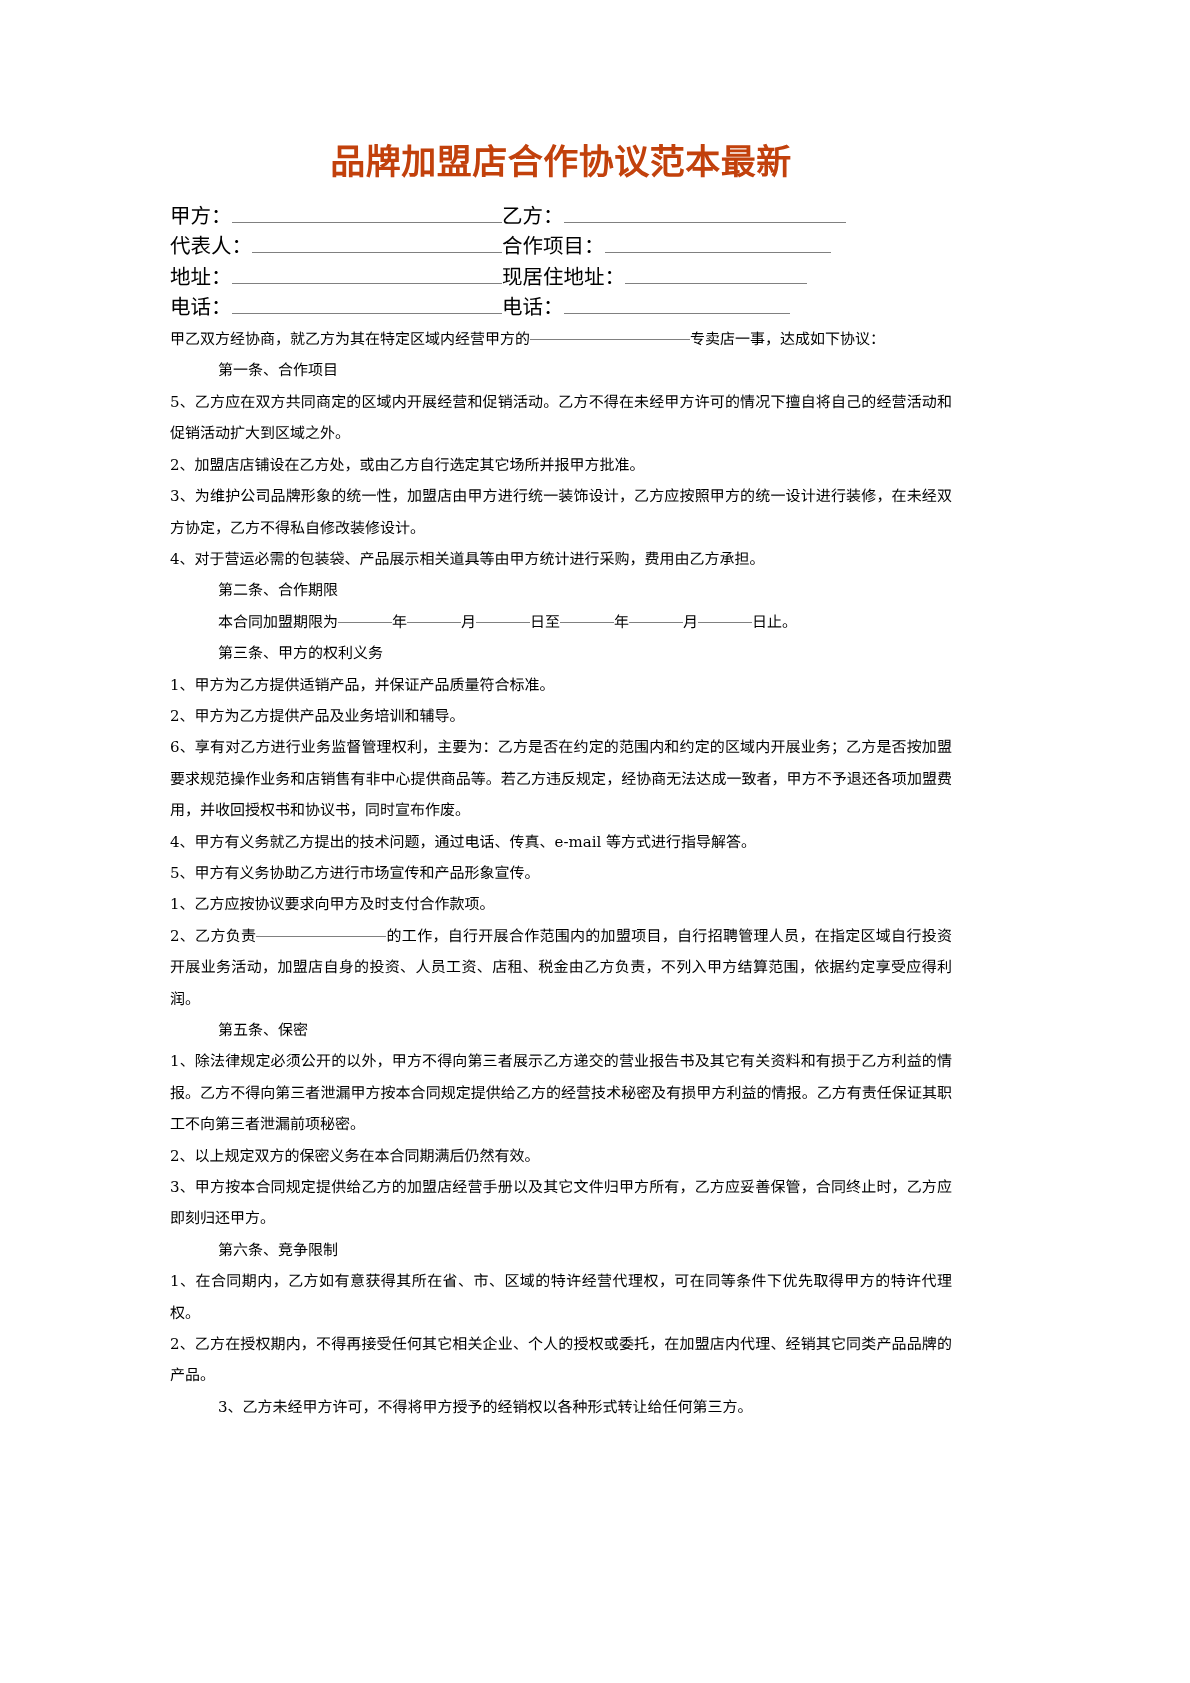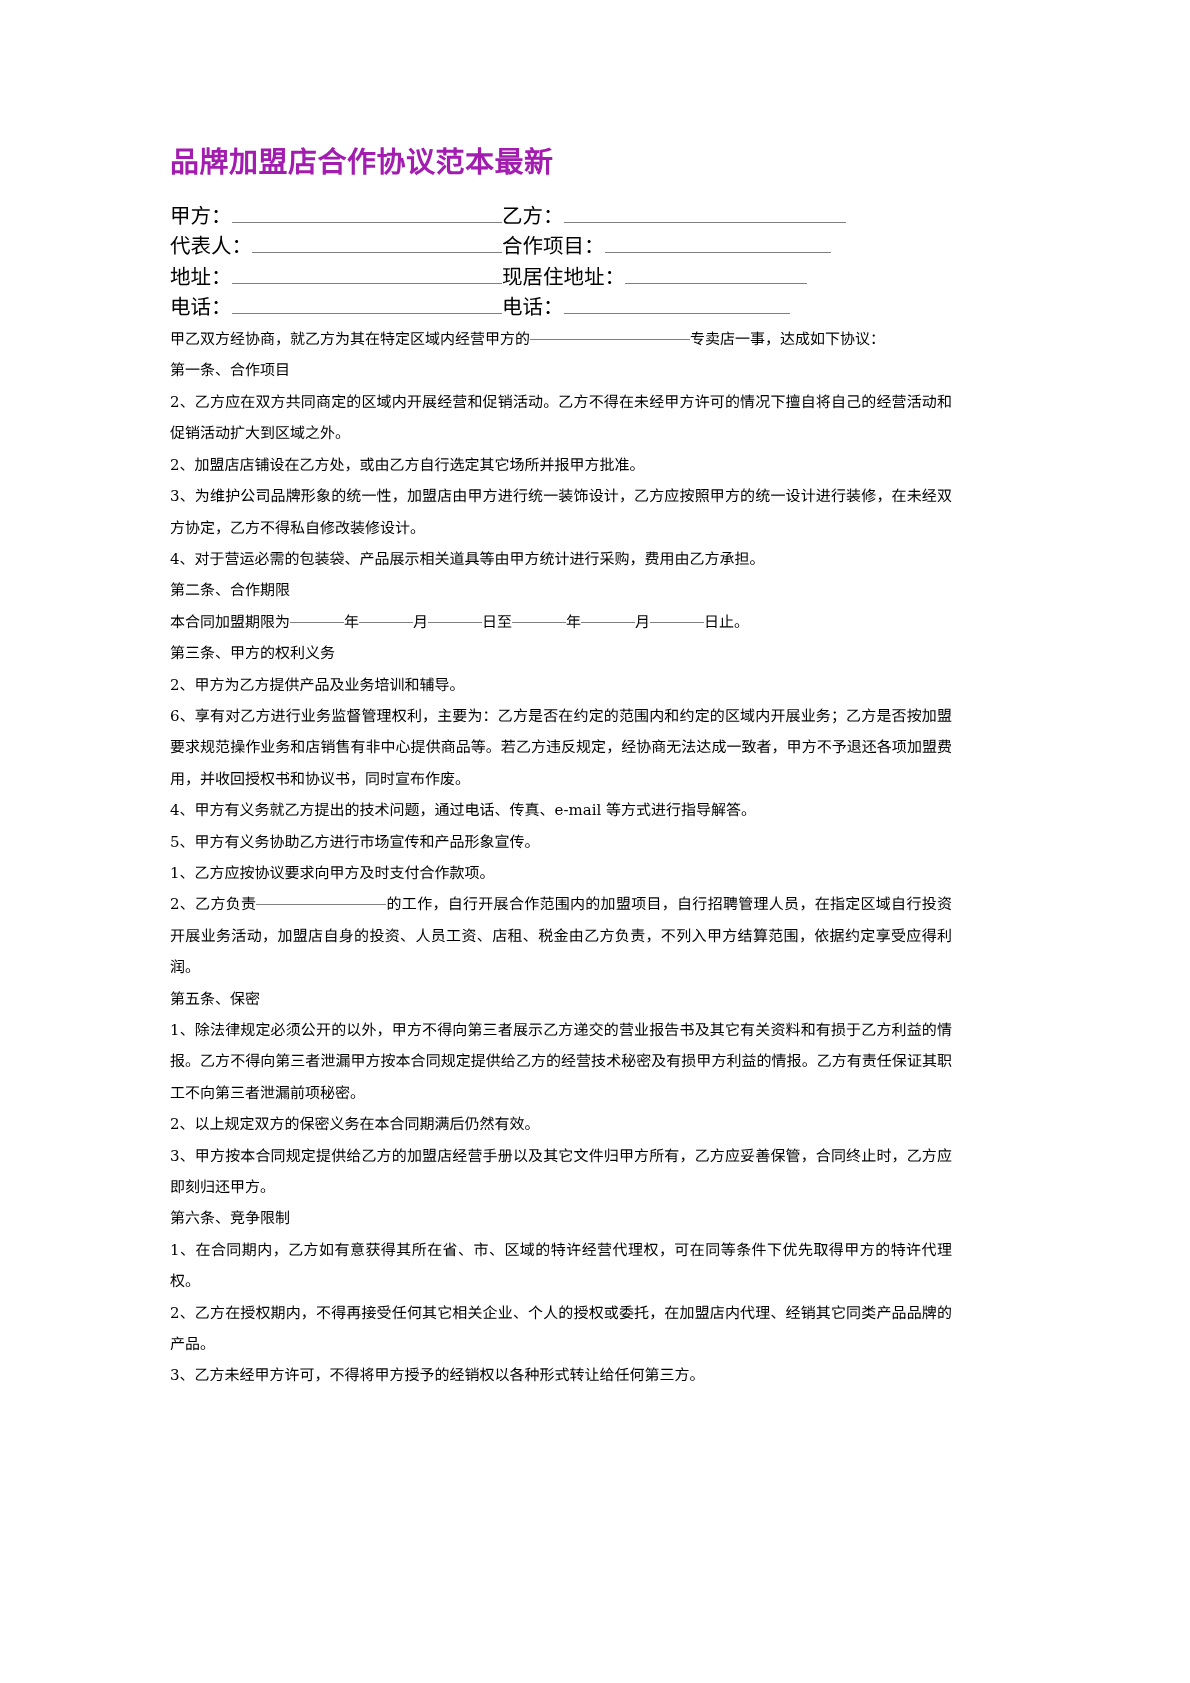--- a/index.html
+++ b/index.html
@@ -23,26 +23,27 @@
   }
   .content {
     position: absolute;
     left: 170px;
     top: 140px;
     width: 782px;
   }
   .doc-title {
     font-family: "DejaVu Sans", "Liberation Sans", sans-serif;
     font-weight: bold;
-    font-size: 29px;
+    font-size: 35px;
     line-height: 44px;
+    text-align: center;
     letter-spacing: 0.5px;
     margin: 0 0 16px 0;
     padding: 0;
-    color: #a21caf;
+    color: #c2410c;
   }
   
   .party-block {
     margin: 0 0 2px 0;
   }
   .party-row {
     display: flex;
     align-items: baseline;
     font-size: 20.5px;
     line-height: 29px;
@@ -70,20 +71,21 @@
     line-height: 31.4px;
     margin: 0;
     padding: 0;
     text-align: justify;
     text-justify: inter-ideograph;
     text-indent: 0;
     word-break: break-all;
   }
   p.para.heading {
     text-align: left;
+    margin-left: 48px;
   }
   .ib {
     display: inline-block;
     border-bottom: 1px solid #808080;
     height: 1.0em;
     vertical-align: top;
     margin-bottom: 1px;
   }
   .w-sm { width: 54px; }
   .w-md { width: 130px; }
@@ -141,29 +143,30 @@
           <span class="party-label">电话：</span>
           <span class="blank" style="width:226px"></span>
         </span>
       </div>
 
     </div>
 
     <p class="para"><span>甲乙双方经协商，就乙方为其在特定区域内经营甲方的</span><span class="ib w-lg"></span><span>专卖店一事，达成如下协议：</span></p>
 
     <p class="para heading">第一条、合作项目</p>
-    <p class="para">2、乙方应在双方共同商定的区域内开展经营和促销活动。乙方不得在未经甲方许可的情况下擅自将自己的经营活动和促销活动扩大到区域之外。</p>
+    <p class="para">5、乙方应在双方共同商定的区域内开展经营和促销活动。乙方不得在未经甲方许可的情况下擅自将自己的经营活动和促销活动扩大到区域之外。</p>
     <p class="para">2、加盟店店铺设在乙方处，或由乙方自行选定其它场所并报甲方批准。</p>
     <p class="para">3、为维护公司品牌形象的统一性，加盟店由甲方进行统一装饰设计，乙方应按照甲方的统一设计进行装修，在未经双方协定，乙方不得私自修改装修设计。</p>
     <p class="para">4、对于营运必需的包装袋、产品展示相关道具等由甲方统计进行采购，费用由乙方承担。</p>
 
     <p class="para heading">第二条、合作期限</p>
     <p class="para heading"><span>本合同加盟期限为</span><span class="ib w-sm"></span><span>年</span><span class="ib w-sm"></span><span>月</span><span class="ib w-sm"></span><span>日至</span><span class="ib w-sm"></span><span>年</span><span class="ib w-sm"></span><span>月</span><span class="ib w-sm"></span><span>日止。</span></p>
 
     <p class="para heading">第三条、甲方的权利义务</p>
+    <p class="para">1、甲方为乙方提供适销产品，并保证产品质量符合标准。</p>
     <p class="para">2、甲方为乙方提供产品及业务培训和辅导。</p>
     <p class="para">6、享有对乙方进行业务监督管理权利，主要为：乙方是否在约定的范围内和约定的区域内开展业务；乙方是否按加盟要求规范操作业务和店销售有非中心提供商品等。若乙方违反规定，经协商无法达成一致者，甲方不予退还各项加盟费用，并收回授权书和协议书，同时宣布作废。</p>
     <p class="para">4、甲方有义务就乙方提出的技术问题，通过电话、传真、e-mail 等方式进行指导解答。</p>
     <p class="para">5、甲方有义务协助乙方进行市场宣传和产品形象宣传。</p>
 
     <p class="para">1、乙方应按协议要求向甲方及时支付合作款项。</p>
     <p class="para"><span>2、乙方负责</span><span class="ib w-md"></span><span>的工作，自行开展合作范围内的加盟项目，自行招聘管理人员，在指定区域自行投资开展业务活动，加盟店自身的投资、人员工资、店租、税金由乙方负责，不列入甲方结算范围，依据约定享受应得利润。</span></p>
 
     <p class="para heading">第五条、保密</p>
     <p class="para">1、除法律规定必须公开的以外，甲方不得向第三者展示乙方递交的营业报告书及其它有关资料和有损于乙方利益的情报。乙方不得向第三者泄漏甲方按本合同规定提供给乙方的经营技术秘密及有损甲方利益的情报。乙方有责任保证其职工不向第三者泄漏前项秘密。</p>

